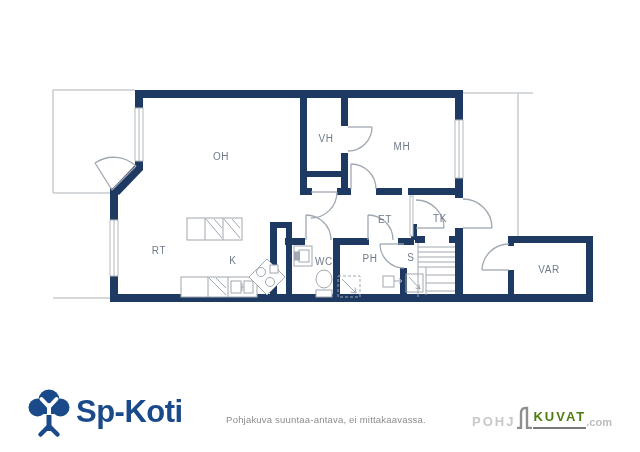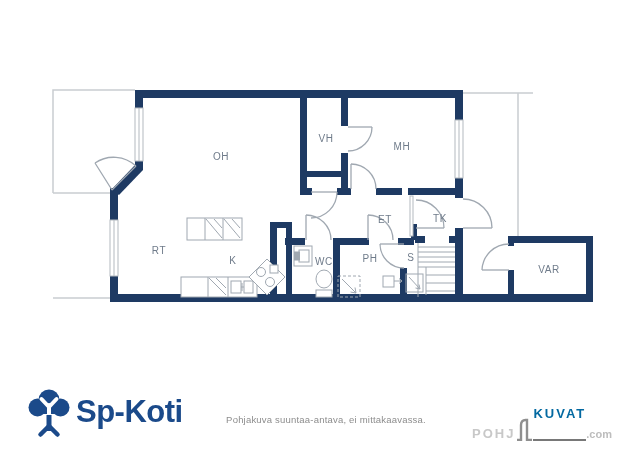--- a/index.html
+++ b/index.html
@@ -10,22 +10,22 @@
   .room-label{font-family:"Liberation Sans","DejaVu Sans",sans-serif;
               font-size:10px;letter-spacing:.6px;fill:#6f7b8a;}
   
   #footer{position:absolute;left:0;right:0;bottom:0;height:62px;}
   #brand{position:absolute;left:26px;top:-4px;display:flex;align-items:center;gap:4px;}
   #brand-text{color:#1b4a8a;font-size:31px;font-weight:700;letter-spacing:-.5px;}
   #disclaimer{position:absolute;left:0;right:16px;top:24px;text-align:center;
               font-size:9.5px;color:#8d8d8d;letter-spacing:.2px;margin-left:28px;}
   #watermark{position:absolute;right:28px;top:16px;display:flex;align-items:flex-end;}
   .wm-pohj{color:#c8c8c8;font-weight:700;font-size:13px;letter-spacing:2px;}
-  .wm-kuvat{color:#0369a1;font-weight:700;font-size:13px;letter-spacing:2px;
-            border-bottom:2px solid #787878;padding-bottom:18px;}
+  .wm-kuvat{color:#4d7c0f;font-weight:700;font-size:13px;letter-spacing:2px;
+            border-bottom:2px solid #787878;padding-bottom:3px;}
   .wm-com{color:#bdbdbd;font-size:11px;font-weight:700;padding-bottom:1px;}
 </style>
 </head>
 <body>
 
 <div id="stage">
 <svg width="640" height="452" viewBox="0 0 640 452">
 
   <g stroke="#c9cdd1" stroke-width="1.5" fill="none">
     <path d="M53,193 L53,90 L135,90"></path>

